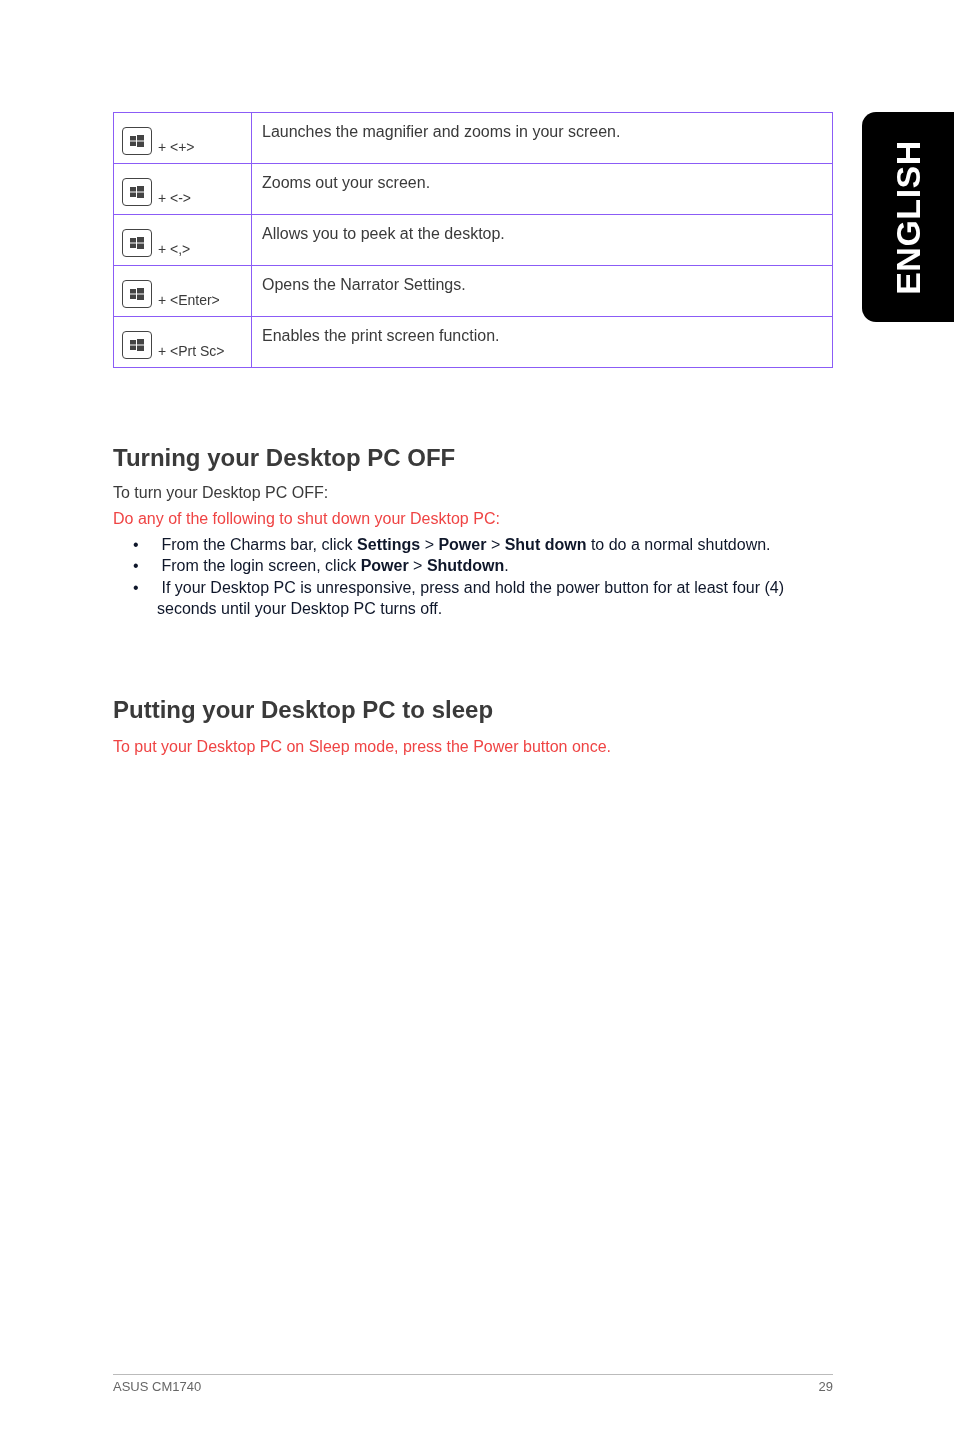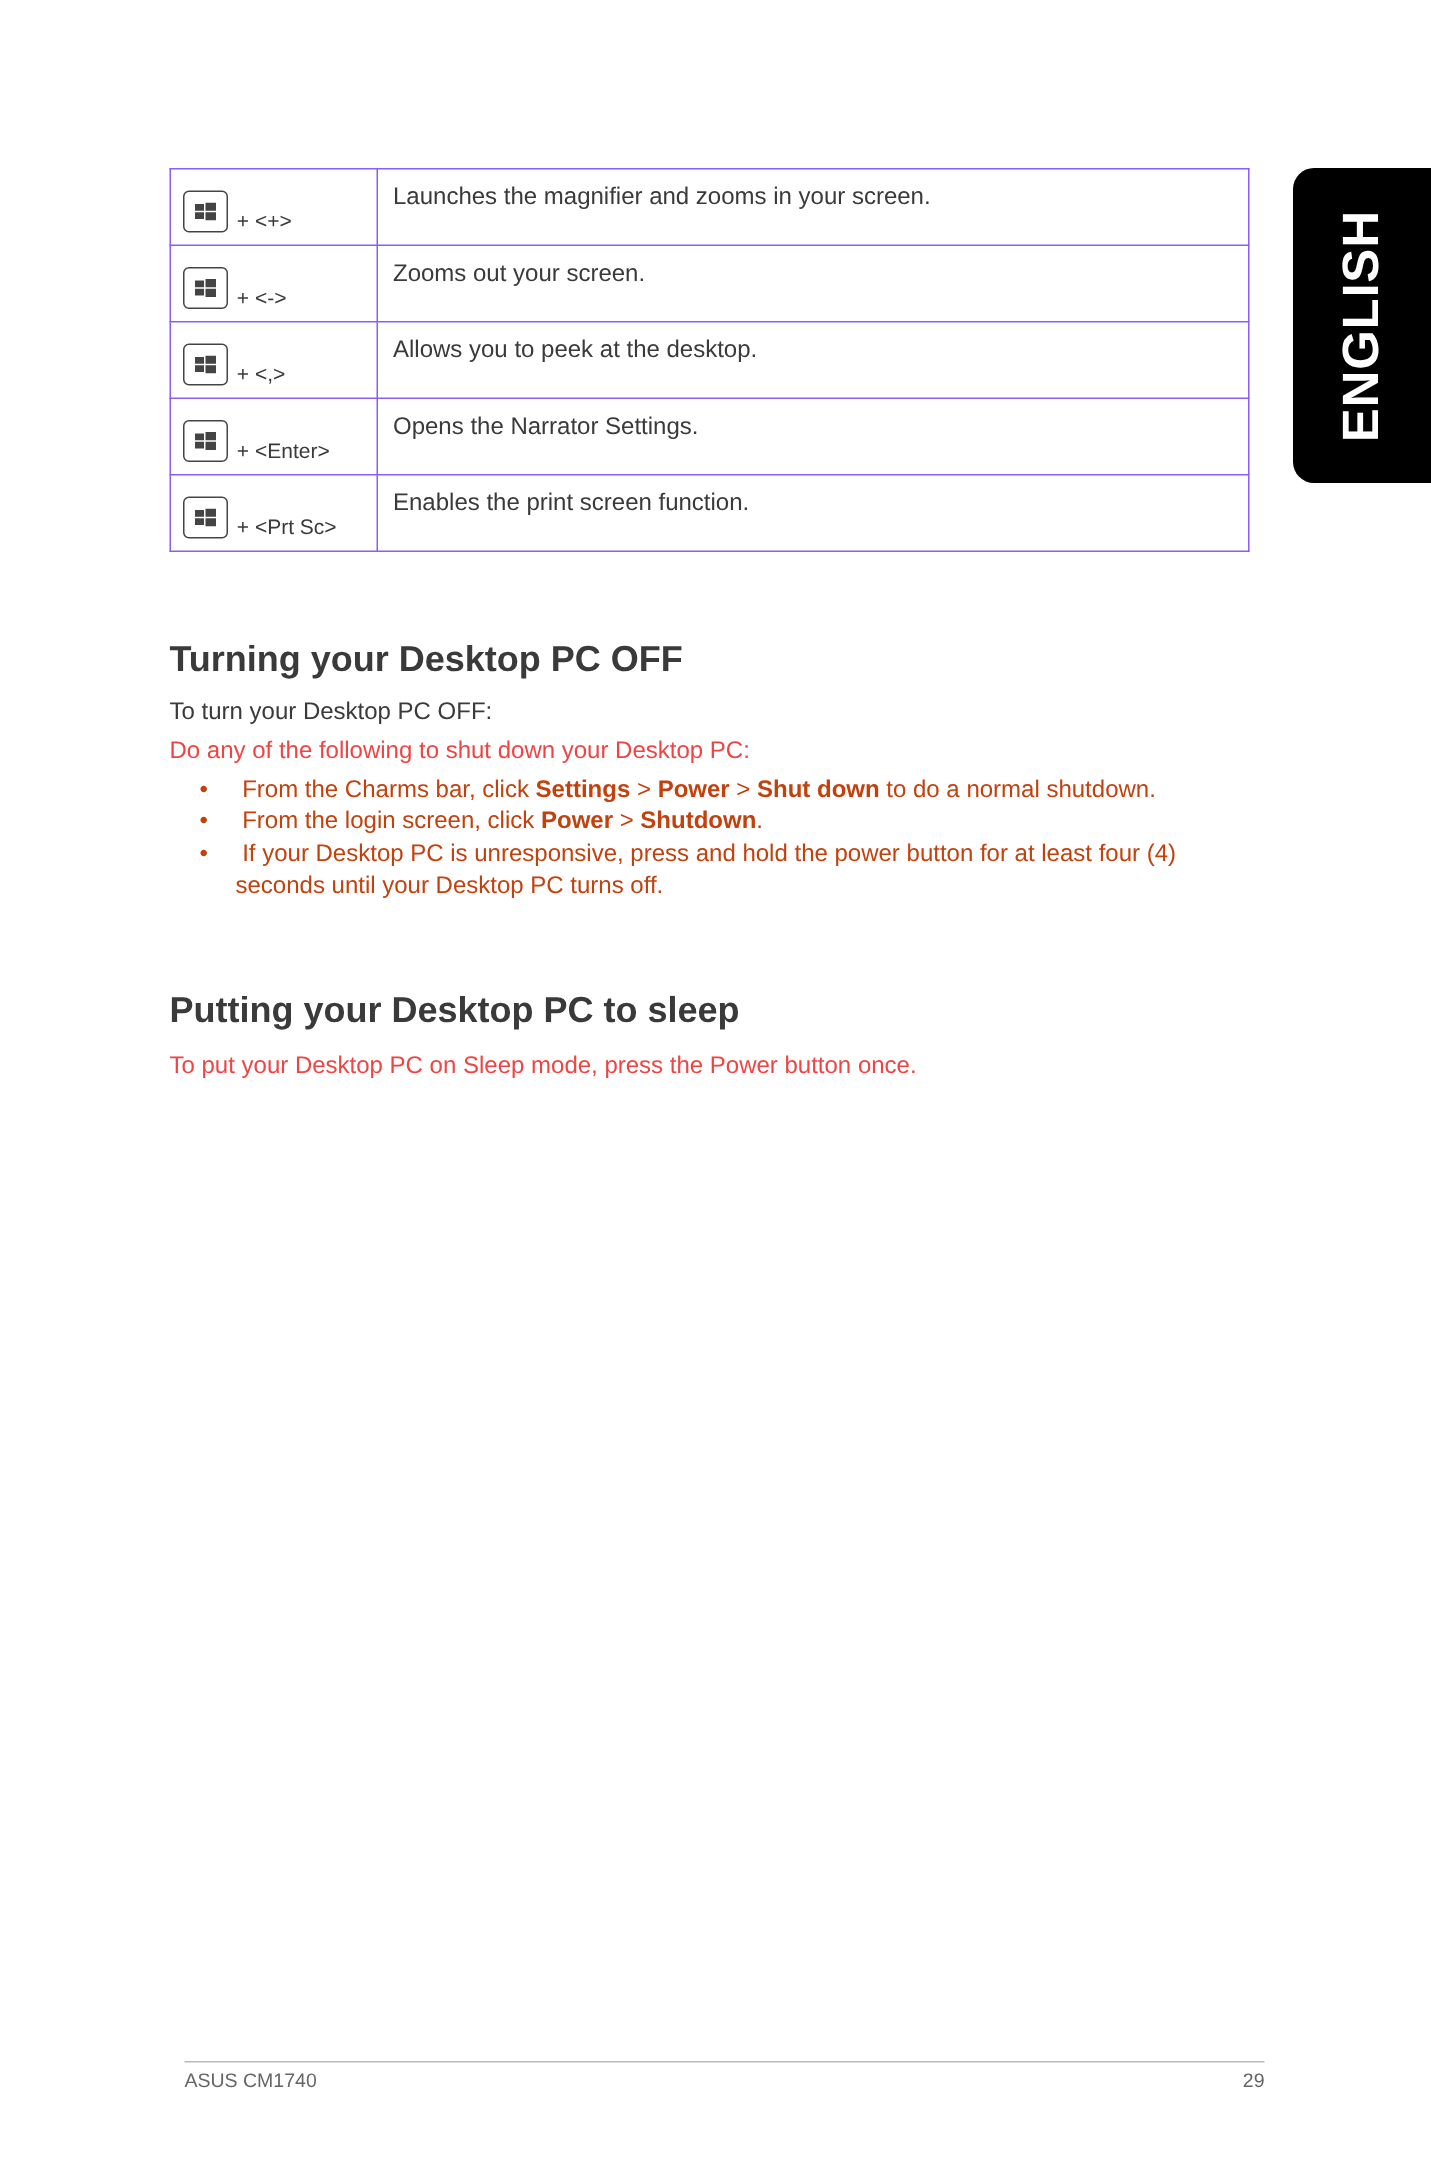--- a/index.html
+++ b/index.html
@@ -75,21 +75,21 @@
     transform: translate(-50%, -50%);
   }
   .keytext {
     vertical-align: bottom;
     font-size: 14px;
     color: #3a3a3a;
   }
   h2.section {
     font-size: 24px;
     font-weight: 700;
-    margin-top: 58px;
+    margin-top: 76px;
     margin-bottom: 12px;
     color: #3a3a3a;
   }
   .subhead {
     font-weight: 400;
     font-size: 16px;
     margin-bottom: 6px;
     color: #3a3a3a;
   }
   p.body {
@@ -101,40 +101,39 @@
   ul.bul {
     list-style: none;
     padding-left: 0;
   }
   ul.bul li {
     font-size: 16px;
     line-height: 1.35;
     padding-left: 44px;
     text-indent: -24px;
     margin-top: 0;
-    color: #c2410c;
+    color: #0f172a;
   }
   ul.bul li::before {
     content: "•";
     display: inline-block;
     width: 24px;
     text-indent: 0;
   }
   .footer {
     position: absolute;
     left: 113px;
     bottom: 44px;
     width: 720px;
     border-top: 1px solid #bbb;
     padding-top: 4px;
     display: flex;
     justify-content: space-between;
     font-size: 13px;
     color: #666;
-    margin-left: 10px;
   }
 </style>
 </head>
 <body>
 
 <div class="side-tab">
   <span>ENGLISH</span>
 </div>
 
 <div class="content">

